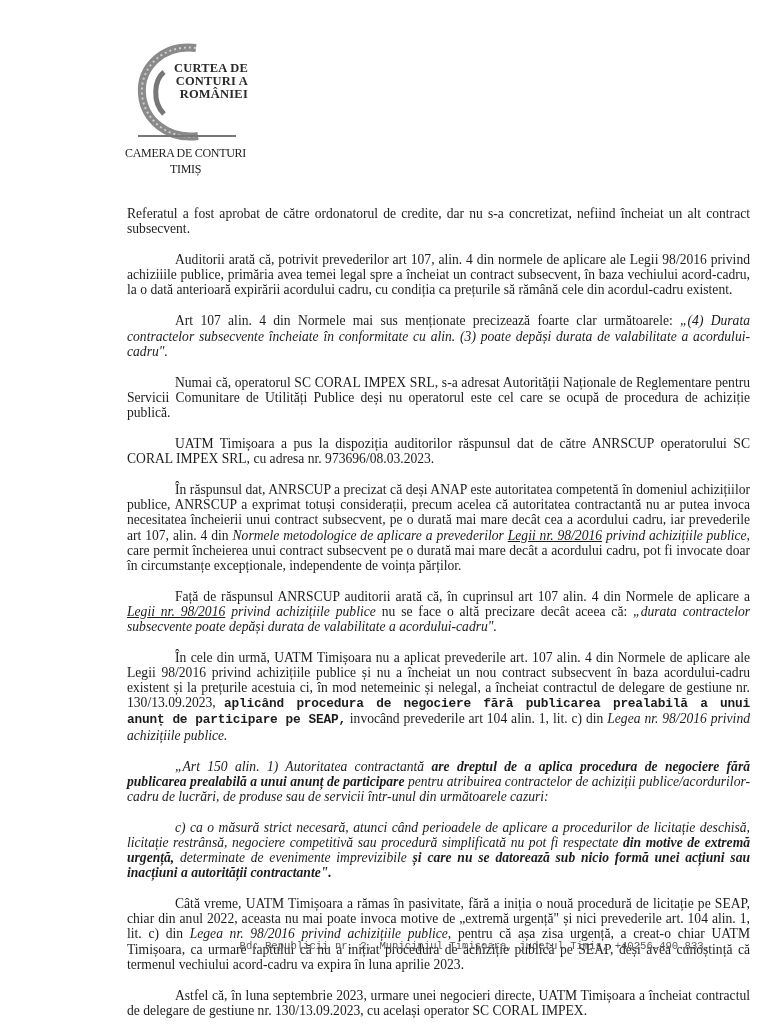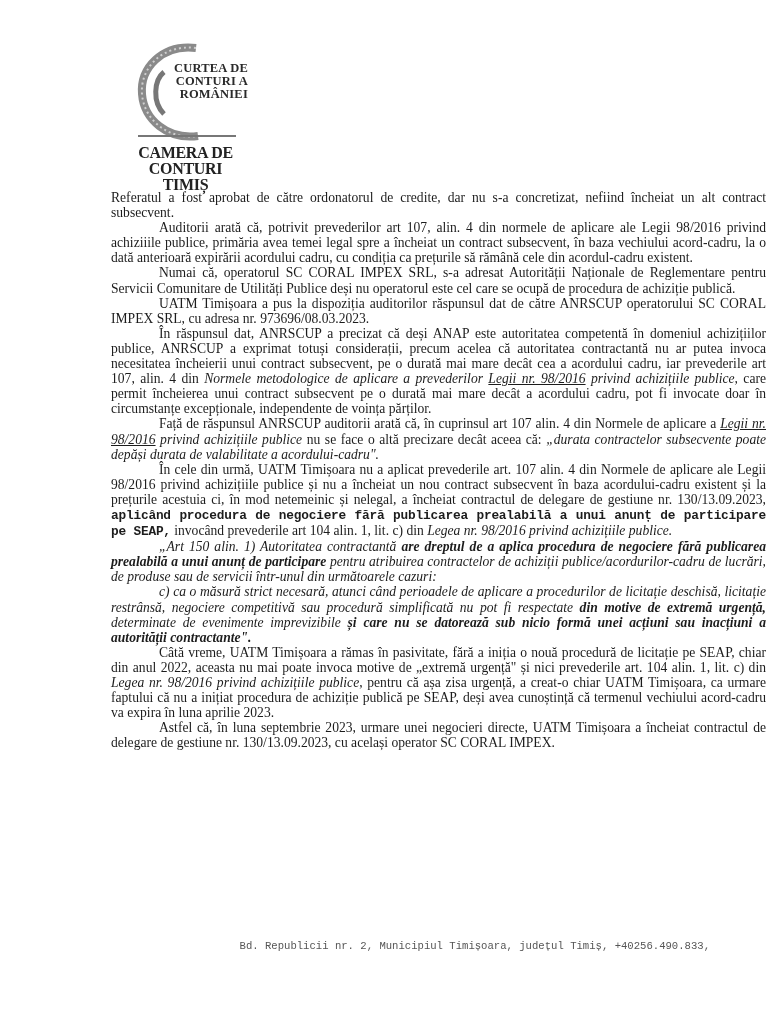--- a/index.html
+++ b/index.html
@@ -1,23 +1,23 @@
 <!DOCTYPE html>
 <html><head>
 <meta charset="utf-8">
 <style>
   html, body { margin:0; padding:0; background:#ffffff; }
   body { width:784px; height:1024px; position:relative; overflow:hidden; color:#1c1c1c; }
   .logo { position:absolute; left:118px; top:36px; width:160px; height:110px;text-align:right; }
   .logo svg { position:absolute; left:16px; top:4px; }
   .logo-text { position:absolute; left:56px; top:26px; font-family:"Liberation Serif", serif; font-weight:bold; font-size:12.5px; line-height:13px; color:#2a2a2a; letter-spacing:0.2px; }
   .sep { position:absolute; left:138px; top:135px; width:98px; height:2px; background:#777; }
-  .camera { position:absolute; left:108px; top:145px; width:155px; text-align:center; font-family:"Liberation Serif", serif; font-weight:bold; font-size:16px; line-height:16px; color:#222; letter-spacing:-0.3px; }
+  .camera { position:absolute; left:108px; top:145px; width:155px; text-align:center; font-family:"Liberation Serif", serif; font-weight:normal; font-size:12px; line-height:16px; color:#222; letter-spacing:-0.3px; }
   .body-text { position:absolute; left:111px; top:190px; width:655px; font-family:"Liberation Serif", serif; font-size:13.6px; line-height:15.1px; text-align:justify; color:#1c1c1c; }
-  .body-text p { margin:0; }
+  .body-text p { margin:16px; }
   .ind { text-indent:48px; }
   .it { font-style:italic; }
   .b { font-weight:bold; }
   .u { text-decoration:underline; }
   .mono-b { font-family:"Liberation Mono", monospace; font-weight:bold; font-size:12.8px; letter-spacing:-0.2px; }
   .footer { position:absolute; left:150px; top:938px; width:560px; font-family:"Liberation Mono", monospace; font-size:10.6px; line-height:16px; color:#555; }
   .footer .l1 { text-align:right; }
   .footer .l2 { text-align:center; position:relative; }
   .pageno { position:absolute; right:18px; top:0; }
 </style>
@@ -38,20 +38,21 @@
 </div>
 <div class="sep"></div>
 <div class="camera">
   <div>CAMERA DE CONTURI</div>
   <div>TIMIȘ</div>
 </div>
 
 <div class="body-text">
   <p>Referatul a fost aprobat de către ordonatorul de credite, dar nu s-a concretizat, nefiind încheiat un alt contract subsecvent.</p>
   <p class="ind">Auditorii arată că, potrivit prevederilor art 107,  alin. 4 din normele de aplicare ale Legii 98/2016 privind achiziiile publice, primăria avea temei legal spre a încheiat un contract subsecvent, în baza vechiului acord-cadru, la o dată anterioară expirării acordului cadru, cu condiția ca prețurile să rămână cele din acordul-cadru existent.</p>
+  <p class="ind"><span>Art 107 alin. 4 din Normele mai sus menționate precizează foarte clar următoarele: </span><span class="it">„(4) Durata contractelor subsecvente încheiate în conformitate cu alin. (3) poate depăși durata de valabilitate a acordului-cadru".</span></p>
   <p class="ind">Numai că, operatorul SC CORAL IMPEX SRL, s-a adresat Autorității Naționale de Reglementare pentru Servicii Comunitare de Utilități Publice deși nu operatorul este cel care se ocupă de procedura de achiziție publică.</p>
   <p class="ind">UATM Timișoara a pus la dispoziția auditorilor răspunsul dat de către ANRSCUP operatorului SC CORAL IMPEX SRL, cu adresa nr. 973696/08.03.2023.</p>
   <p class="ind"><span>În răspunsul dat,  ANRSCUP a precizat că deși ANAP este autoritatea competentă în domeniul achizițiilor publice, ANRSCUP a exprimat totuși considerații, precum acelea că autoritatea contractantă nu ar putea invoca necesitatea încheierii unui contract subsecvent, pe o durată mai mare decât cea a acordului cadru, iar prevederile art 107,  alin. 4 din </span><span class="it">Normele metodologice  de aplicare a prevederilor </span><span class="it u">Legii nr. 98/2016</span><span class="it"> privind achizițiile publice,</span><span> care permit încheierea unui contract subsecvent pe o durată mai mare decât a acordului cadru, pot fi invocate doar în circumstanțe excepționale, independente de voința părților.</span></p>
   <p class="ind"><span>Față de răspunsul ANRSCUP auditorii arată că, în cuprinsul art 107 alin. 4 din Normele de aplicare a </span><span class="it u">Legii nr. 98/2016</span><span class="it"> privind achizițiile publice</span><span> nu se face o altă precizare decât aceea că: </span><span class="it">„durata contractelor subsecvente poate depăși durata de valabilitate a acordului-cadru".</span></p>
   <p class="ind"><span>În cele din urmă, UATM Timișoara nu a aplicat prevederile art. 107 alin. 4 din Normele de aplicare ale Legii 98/2016 privind achizițiile publice și nu a încheiat un nou contract subsecvent în baza acordului-cadru existent și la prețurile acestuia ci, în mod netemeinic și nelegal, a încheiat contractul de delegare de gestiune nr. 130/13.09.2023, </span><span class="mono-b">aplicând procedura de negociere fără publicarea prealabilă a unui anunț de participare pe SEAP,</span><span> invocând prevederile art 104  alin. 1,  lit. c)  din </span><span class="it">Legea nr. 98/2016 privind achizițiile publice.</span></p>
   <p class="ind it"><span>„Art 150 alin. 1) Autoritatea contractantă </span><span class="b">are dreptul de a aplica procedura de negociere fără publicarea prealabilă a unui anunț de participare</span><span> pentru atribuirea contractelor de achiziții publice/acordurilor-cadru de lucrări, de produse sau de servicii într-unul din următoarele cazuri:</span></p>
   <p class="ind it"><span>c) ca o măsură strict necesară, atunci când perioadele de aplicare a procedurilor de licitație deschisă, licitație restrânsă, negociere competitivă sau procedură simplificată nu pot fi respectate </span><span class="b">din motive de extremă urgență,</span><span> determinate de evenimente imprevizibile </span><span class="b">și care nu se datorează sub nicio formă unei acțiuni sau inacțiuni a autorității contractante".</span></p>
   <p class="ind"><span>Câtă vreme,  UATM Timișoara a rămas în pasivitate, fără a iniția o nouă procedură de licitație pe SEAP, chiar din anul 2022, aceasta nu mai poate invoca motive de „extremă urgență" și nici prevederile art. 104 alin. 1, lit. c) din </span><span class="it">Legea nr. 98/2016 privind achizițiile publice</span><span>, pentru că așa zisa urgență, a creat-o chiar  UATM Timișoara, ca urmare faptului că nu a inițiat procedura de achiziție publică pe SEAP, deși avea cunoștință că termenul vechiului acord-cadru va expira în luna aprilie 2023.</span></p>
   <p class="ind">Astfel că, în luna septembrie 2023, urmare unei negocieri directe, UATM Timișoara a încheiat contractul de delegare de gestiune nr. 130/13.09.2023, cu același operator SC CORAL IMPEX.</p>
 </div>

